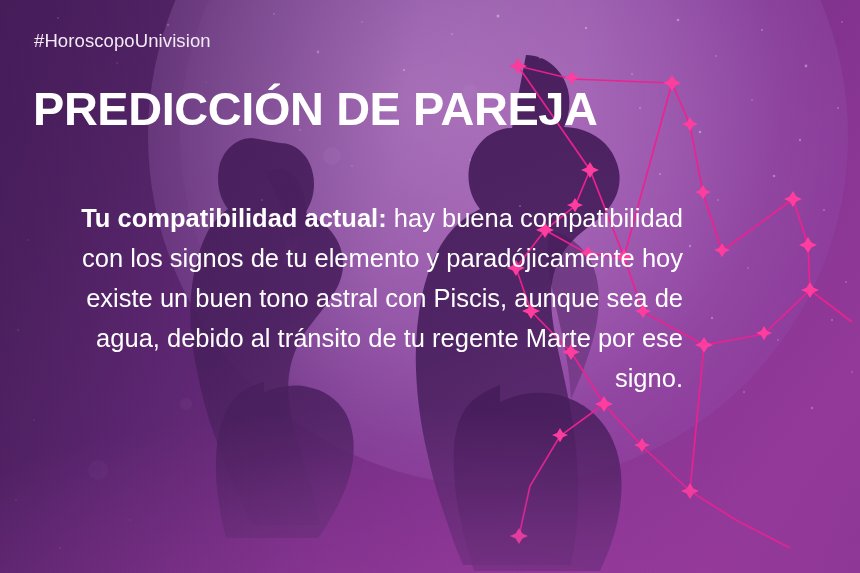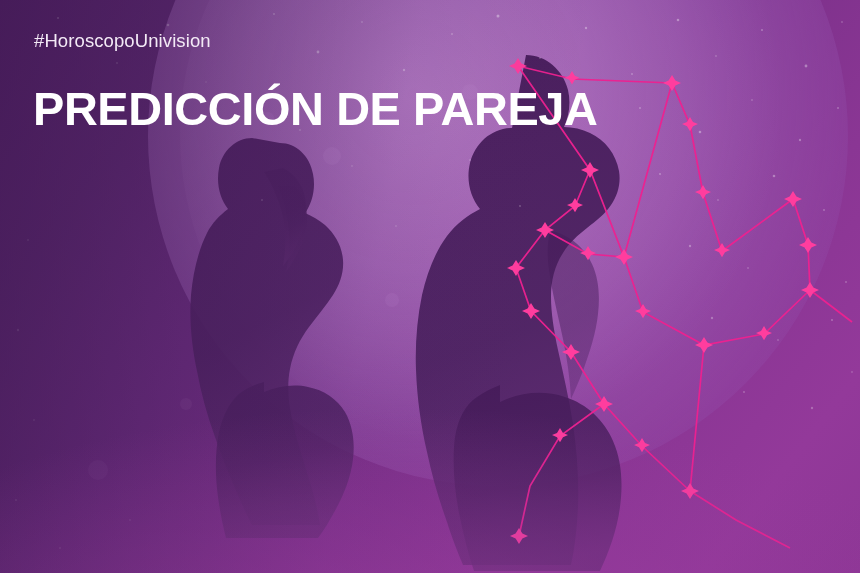--- a/index.html
+++ b/index.html
@@ -387,17 +387,18 @@
   <div class="layer" id="bg-vignette"></div>
   <div class="layer" id="bg-bottomglow"></div>
 
   <div id="content">
 
     <div id="hashtag">#HoroscopoUnivision</div>
 
     <div id="title">PREDICCIÓN DE PAREJA</div>
 
     <div id="body-text">
+      <p class="para"><span class="lead">Tu compatibilidad actual:</span><span> hay buena compatibilidad con los signos de tu elemento y paradójicamente hoy existe un buen tono astral con Piscis, aunque sea de agua, debido al tránsito de tu regente Marte por ese signo.</span></p>
 
     </div>
 
   </div>
 </div>
 
 </body></html>

